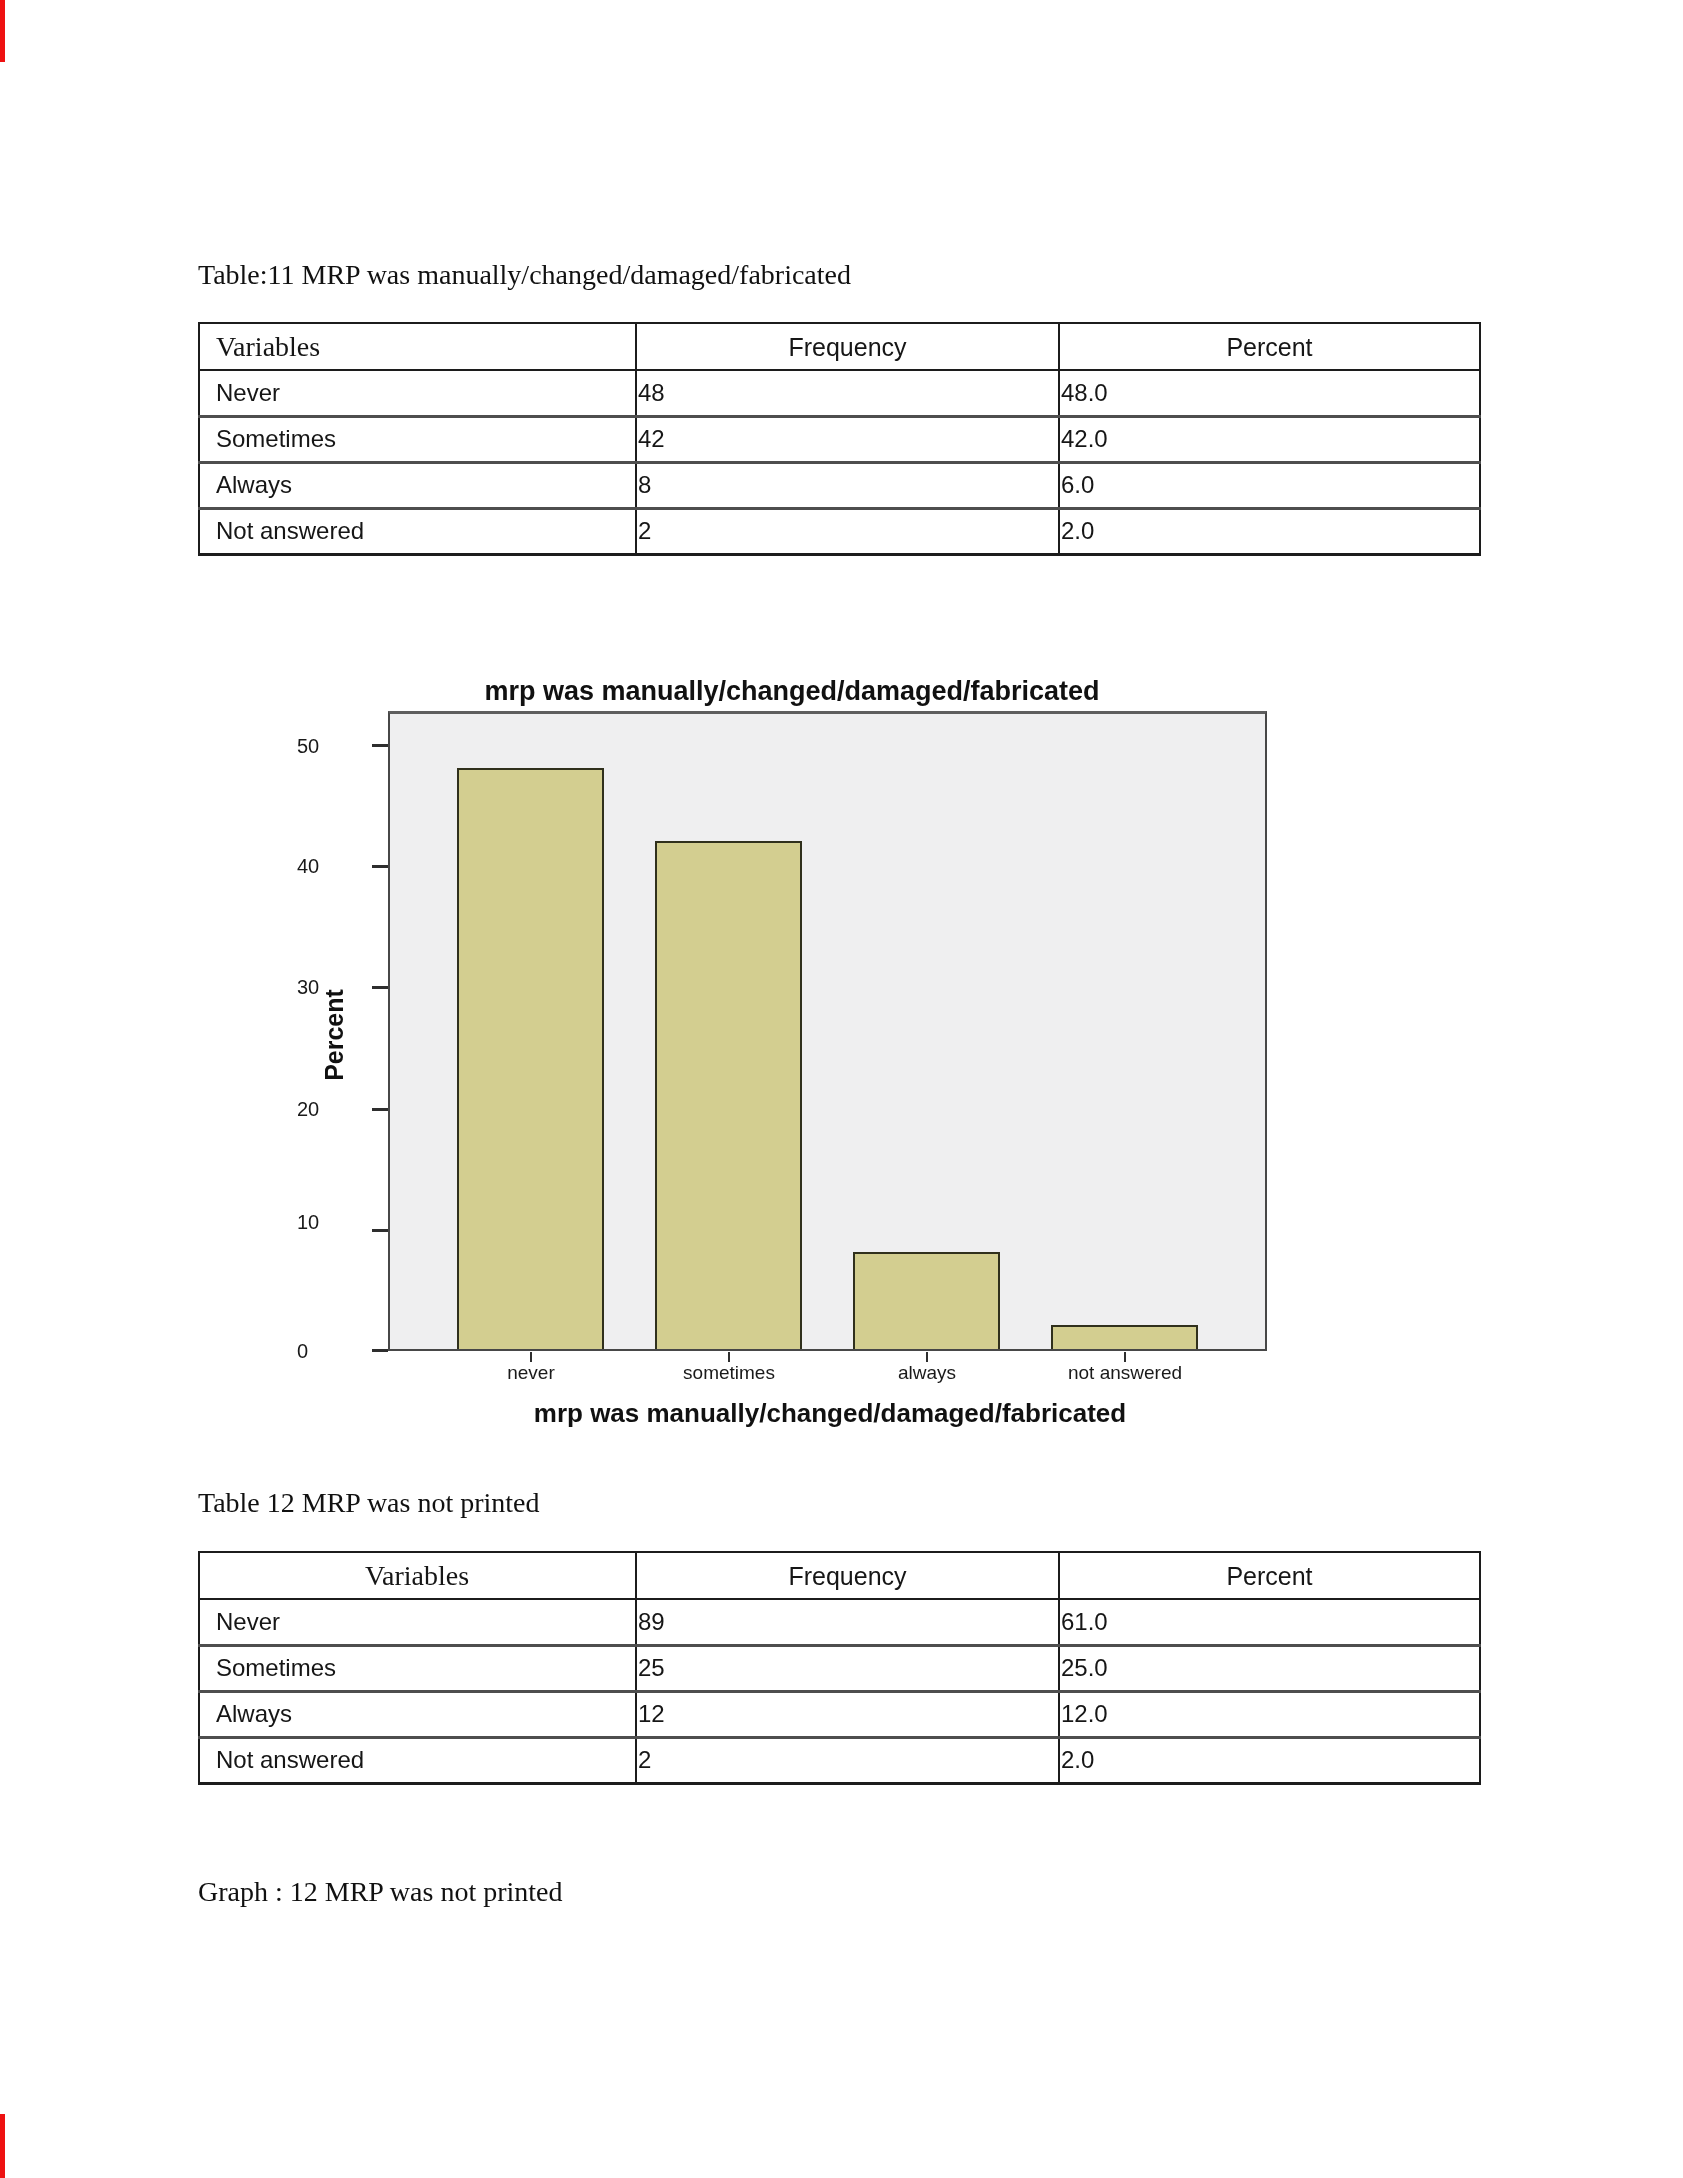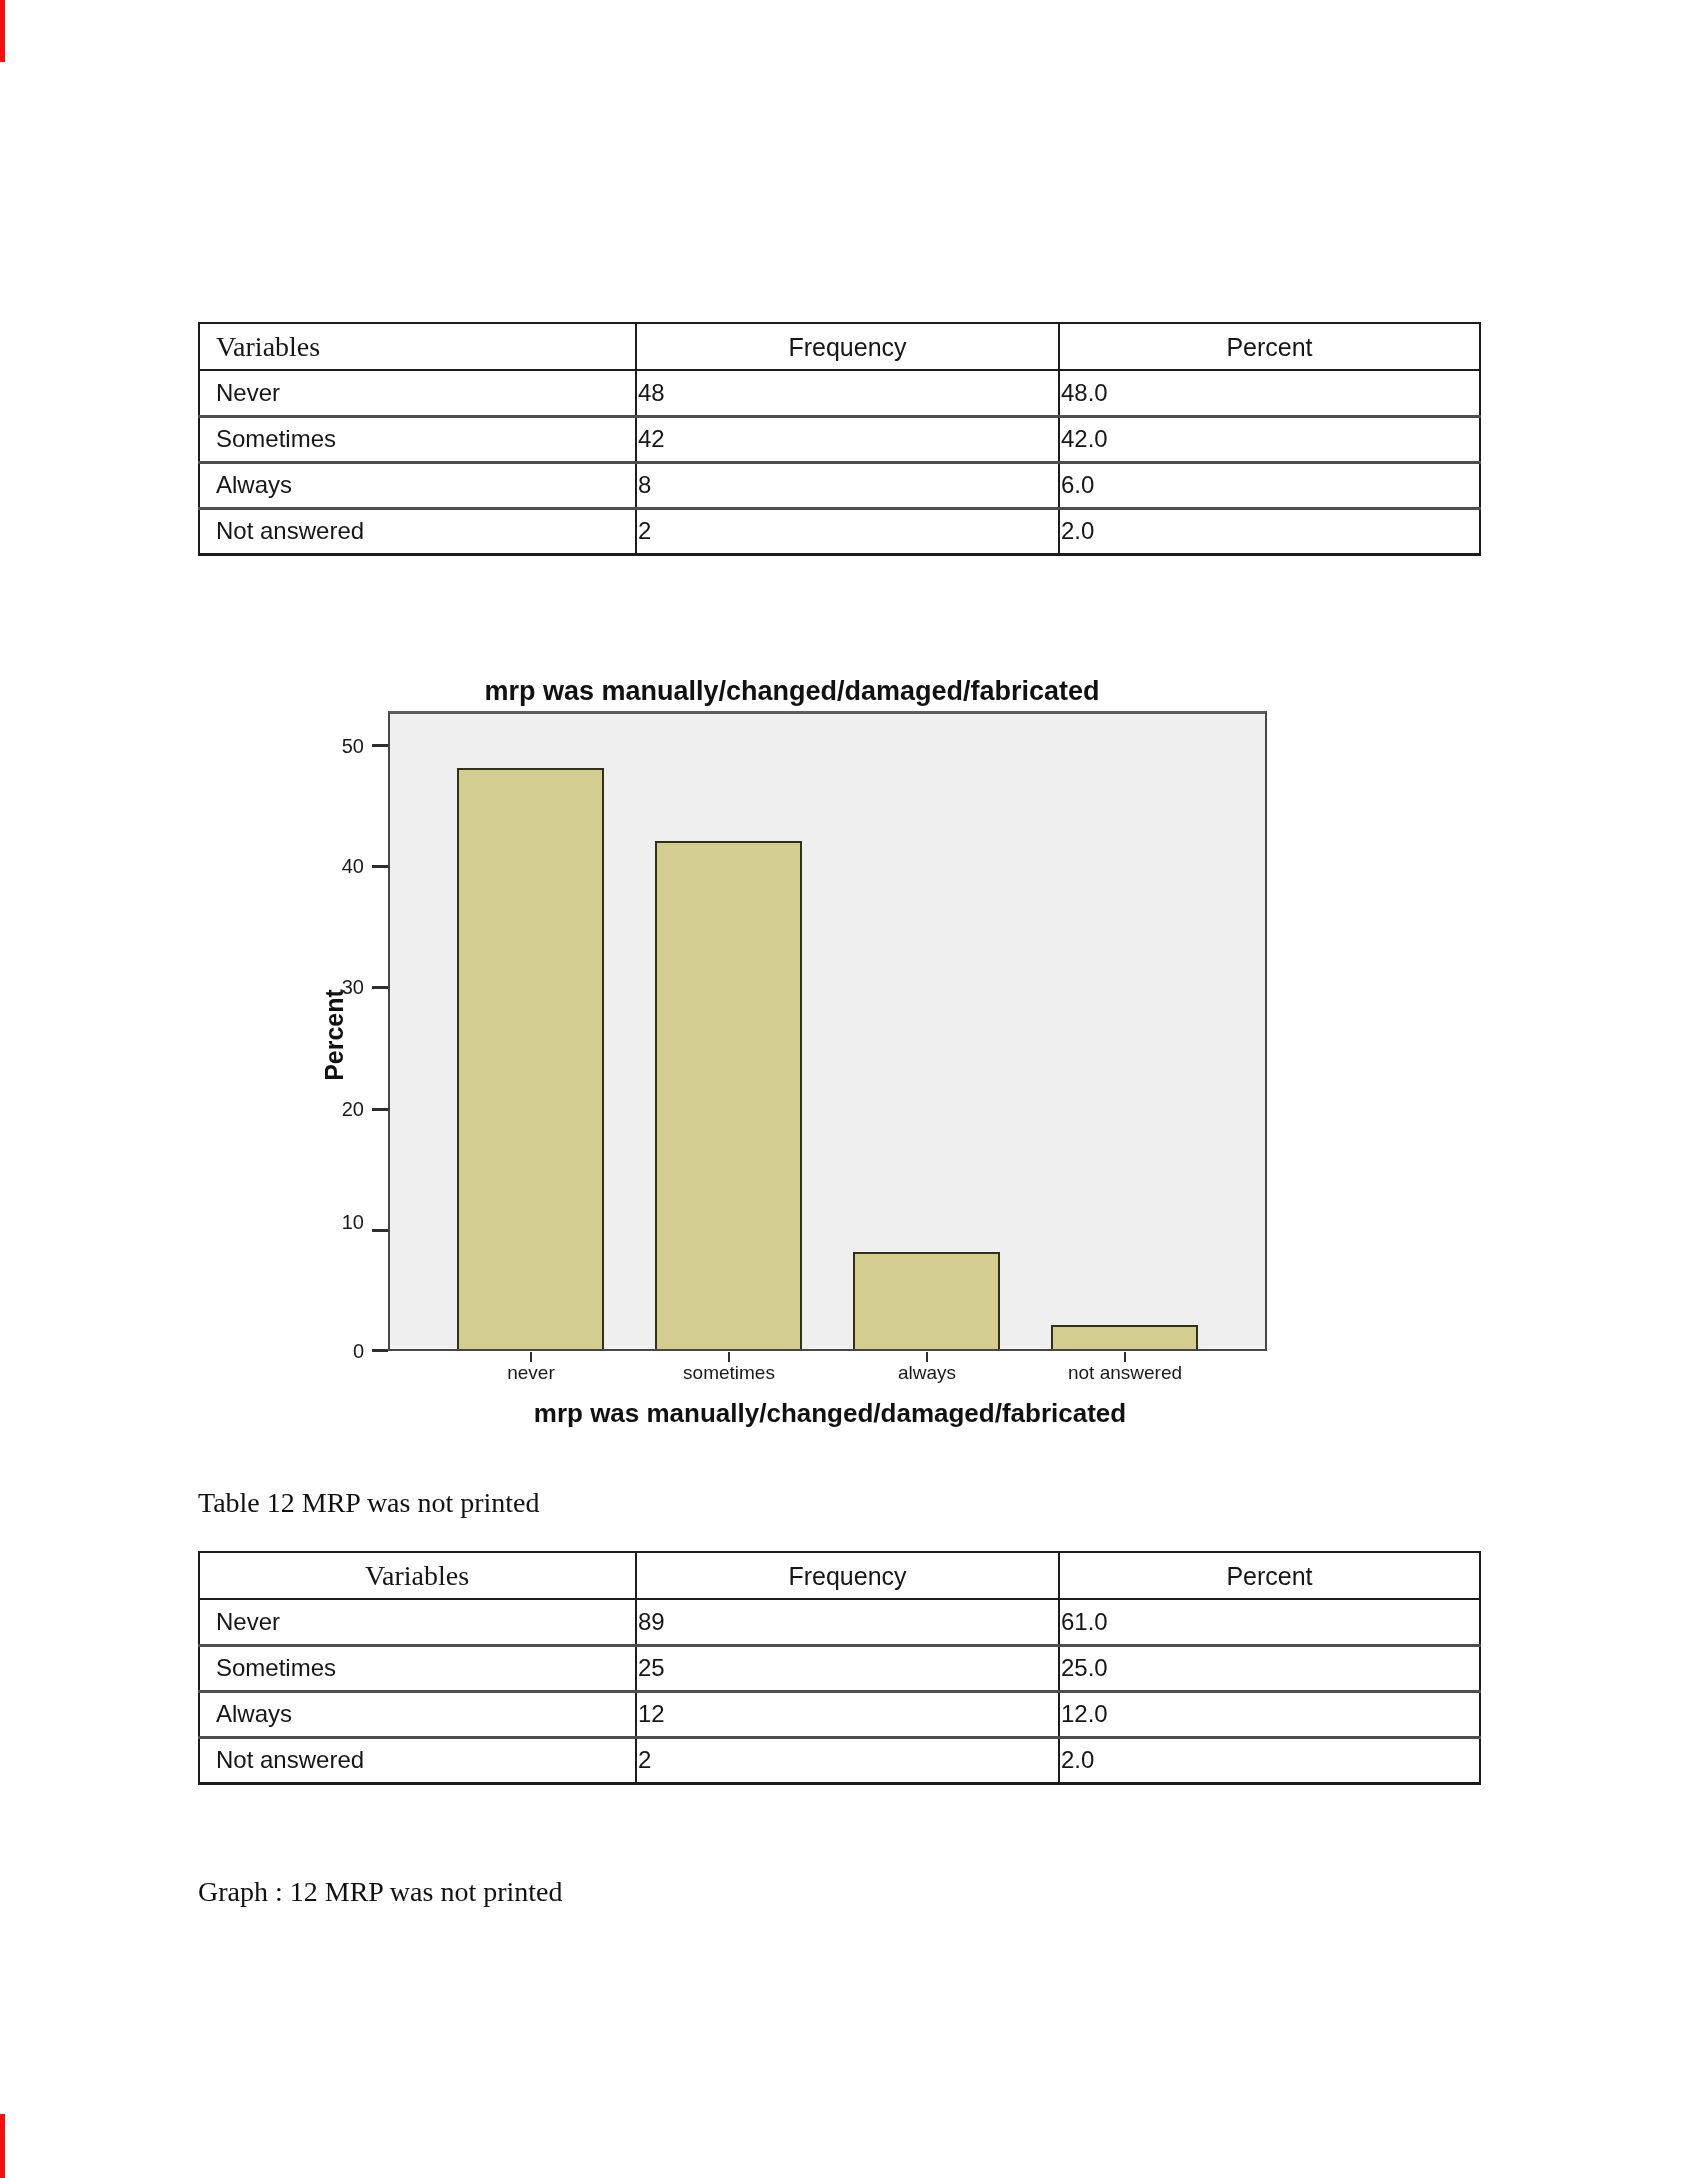--- a/index.html
+++ b/index.html
@@ -86,21 +86,20 @@
     bottom: 0;
     box-sizing: border-box;
     background: #d3ce90;
     border: 2px solid #30301c;
     border-bottom: none;
   }
   .y-tick-mark { position: absolute; left: 372px; width: 16px; height: 3px; background: #2e2e2e; }
   .y-tick-label {
     position: absolute;
     left: 297px; width: 67px;
-    text-align: right;
     font-size: 20px;
     line-height: 26px;
     color: #1a1a1a;
   }
   .x-tick-mark { position: absolute; width: 2px; height: 10px; background: #2e2e2e; top: 1352px; }
   .x-tick-label {
     position: absolute;
     top: 1362px; width: 238px;
     text-align: center;
     font-size: 19px;
@@ -125,20 +124,21 @@
   }
 </style>
 </head>
 <body>
 
 <div class="page">
 
   <div class="edge-mark top" style="background: rgb(238, 17, 17);"></div>
   <div class="edge-mark bottom" style="background: rgb(238, 17, 17);"></div>
 
+  <div class="caption" style="top:259px">Table:11 MRP was manually/changed/damaged/fabricated</div>
 
   <table class="freq-table" style="top:322px">
     <colgroup>
         <col style="width:437px">
         <col style="width:423px">
         <col style="width:421px">
       </colgroup>
     <thead>
       <tr>
         <th class="th-var">Variables</th>

